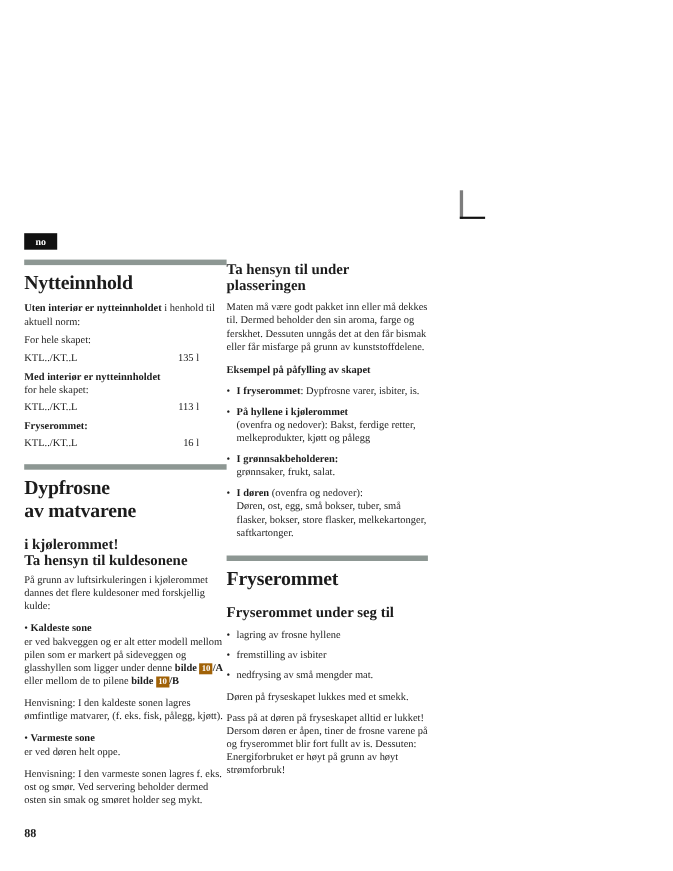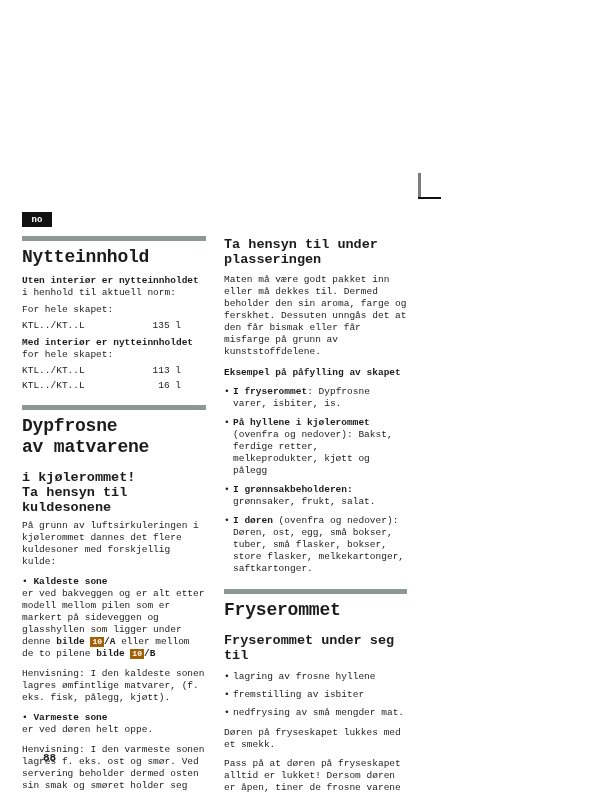--- a/index.html
+++ b/index.html
@@ -1,33 +1,33 @@
 <!DOCTYPE html>
 <html><head>
 <meta charset="utf-8">
 <style>
   html,body { margin:0; padding:0; background:#ffffff; }
   .page {
     position:relative; width:608px; height:792px; background:#ffffff;
-    font-family:Liberation Mono, monospace; color:#1c1c1c; overflow:hidden;
+    font-family:Liberation Serif, serif; color:#1c1c1c; overflow:hidden;
   }
   
   .crop-v { position:absolute; left:418px; top:173px; width:3px; height:26px; background:#7d7d7d; }
   .crop-h { position:absolute; left:418px; top:197px; width:23px; height:2px; background:#111; }
 
   
   .lang-badge {
     position:absolute; left:22px; top:212px; width:30px; height:15px;
     background:#111; color:#fff; font-size:9px; font-weight:bold;
     display:flex; align-items:center; justify-content:center;
   }
 
   .col { position:absolute; }
   .col-left  { left:22px;  top:227px; width:184px; }
-  .col-right { left:224px; top:237px; width:183px; }
+  .col-right { left:206px; top:237px; width:183px; }
 
   .rule { height:5px; background:#8d9793; margin-top:9px; }
   .rule-first { margin-top:9px; }
   .rule-mid { margin-top:13px; }
 
   h1 { font-size:18px; line-height:21px; margin:6px 0 0; font-weight:bold; letter-spacing:-0.2px; }
   h2 { font-size:13.5px; line-height:15px; margin:12px 0 0; font-weight:bold; }
   .h2-top { margin-top:0; }
 
   .body { font-size:9.5px; line-height:12px; margin:5px 0 0; }
@@ -43,21 +43,21 @@
     display:inline-block; background:#a16207; color:#fff; font-weight:bold;
     font-size:8px; line-height:10px; padding:0 2px; vertical-align:baseline;
   }
 
   .rlist-item { position:relative; padding-left:9px; font-size:9.5px; line-height:12px; margin-top:7px; }
   .rlist-item .bullet { position:absolute; left:0; top:0; }
 
   .llist-label { margin-top:8px; }
   .note { margin-top:8px; }
 
-  .page-number { position:absolute; left:22px; top:752px; font-size:11px; font-weight:bold;margin-left:21px; }
+  .page-number { position:absolute; left:22px; top:752px; font-size:11px; font-weight:bold; }
 </style>
 </head>
 <body>
 
 <div class="page">
 
   <span class="crop-v"></span>
   <span class="crop-h"></span>
 
   <div class="lang-badge">no</div>
@@ -76,20 +76,21 @@
       <span>135 l</span>
     </div>
 
     <p class="body"><b class="blk">Med interiør er nytteinnholdet</b><span>for hele skapet:</span></p>
 
     <div class="spec-row">
       <span>KTL../KT..L</span>
       <span>113 l</span>
     </div>
 
+    <p class="body"><b>Fryserommet:</b></p>
 
     <div class="spec-row" style="margin-top:3px;">
       <span>KTL../KT..L</span>
       <span>16 l</span>
     </div>
 
     <div class="rule rule-mid"></div>
     <h1>
         <span class="blk">Dypfrosne</span>
         <span class="blk">av matvarene</span>

